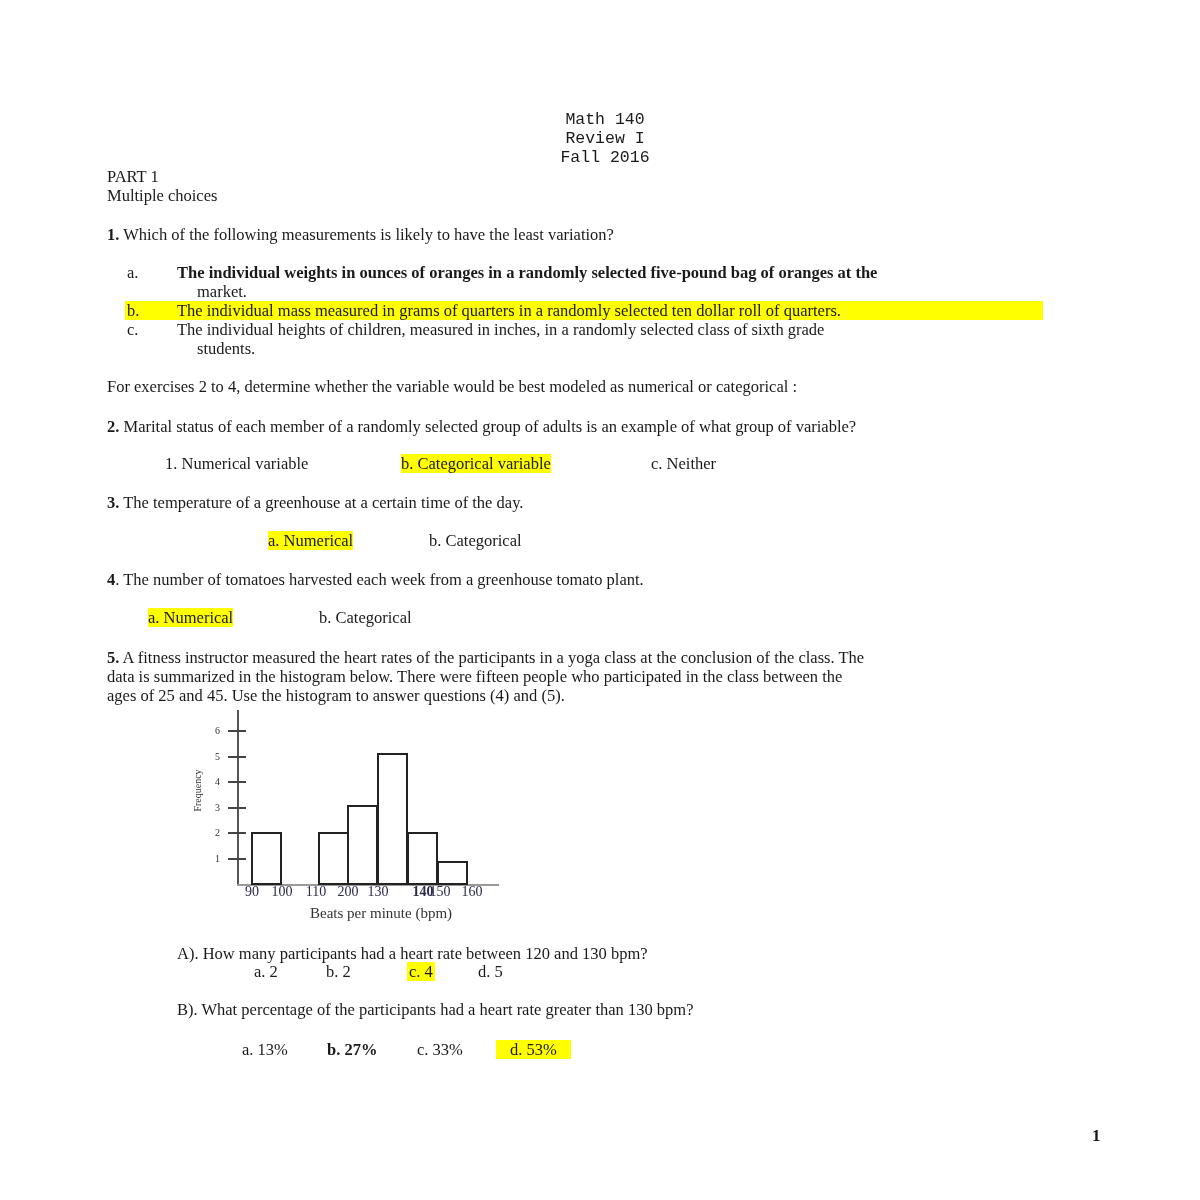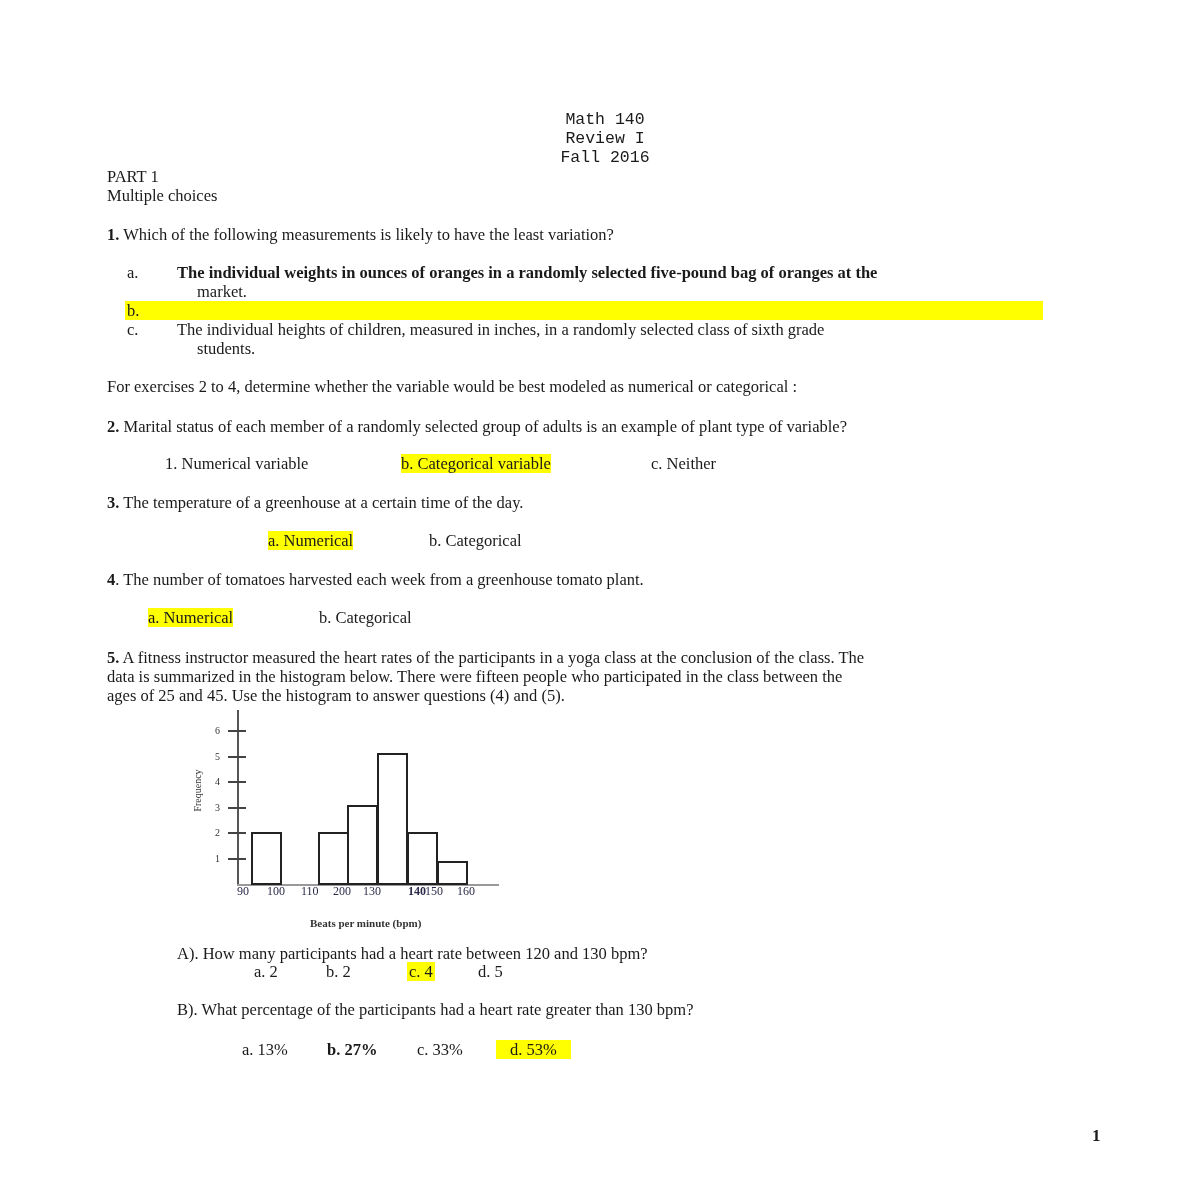--- a/index.html
+++ b/index.html
@@ -8,22 +8,22 @@
   .abs { position:absolute; white-space:nowrap; line-height:19px; }
   .hl { background:#ffff00; }
   .b { font-weight:bold; }
   .center-title { position:absolute; left:540px; width:130px; text-align:center; line-height:19px;font-family:Liberation Mono, monospace; }
   .chart { position:absolute; left:180px; top:705px; width:330px; height:220px; }
   .chart .yaxis { position:absolute; left:57px; top:5px; width:1.5px; height:175px; background:#555; }
   .chart .xaxis { position:absolute; left:57px; top:179px; width:262px; height:1.5px; background:#999; }
   .chart .tick { position:absolute; left:48px; width:18px; height:1.5px; background:#444; }
   .chart .ticklabel { position:absolute; left:28px; width:12px; text-align:right; font-size:10px; line-height:10px; color:#333; }
   .chart .bar { position:absolute; border:2px solid #222; box-sizing:border-box; background:#fff; }
-  .chart .xlabel-tick { position:absolute; top:181px; font-size:12px; line-height:11px; color:#2a2a4a; width:30px; text-align:left; margin-left:-15px; }
-  .chart .xtitle { position:absolute; left:130px; top:212px; font-size:11px; font-weight:bold; color:#333; }
+  .chart .xlabel-tick { position:absolute; top:181px; font-size:14px; line-height:11px; color:#2a2a4a; width:30px; text-align:center; margin-left:-15px; }
+  .chart .xtitle { position:absolute; left:130px; top:200px; font-size:15px; font-weight:normal; color:#333; }
   .chart .ytitle { position:absolute; left:-8px; top:80px; font-size:10px; color:#333; transform:rotate(-90deg); transform-origin:center; width:50px; text-align:center; }
 </style>
 </head>
 <body>
 
 <div class="center-title" style="top:110px;">Math 140</div>
 <div class="center-title" style="top:129px;">Review I</div>
 <div class="center-title" style="top:148px;">Fall  2016</div>
 
 <div class="abs" style="left:107px; top:167px;">PART 1</div>
@@ -33,32 +33,33 @@
   <span class="b">1.</span>
   <span>Which of the following measurements is likely to have the least variation?</span>
 </div>
 
 <div class="abs" style="left:127px; top:263px;">a.</div>
 <div class="abs" style="left:177px; top:263px;font-weight:bold;">The individual weights in ounces of oranges in a randomly selected five-pound bag of oranges at the</div>
 <div class="abs" style="left:197px; top:282px;">market.</div>
 
 <div class="abs hl" style="left:125px; top:301px; width:918px;">
   <span style="position:absolute; left:2px;">b.</span>
+  <span style="position:absolute; left:52px;">The individual mass measured in grams of quarters in a randomly selected ten dollar roll of quarters.</span>
   &nbsp;
 </div>
 
 <div class="abs" style="left:127px; top:320px;">c.</div>
 <div class="abs" style="left:177px; top:320px;">The individual heights of children, measured in inches, in a randomly selected class of sixth grade</div>
 <div class="abs" style="left:197px; top:339px;">students.</div>
 
 <div class="abs" style="left:107px; top:377px;">For exercises 2 to 4, determine whether the variable would be best modeled as numerical or categorical :</div>
 
 <div class="abs" style="left:107px; top:417px;">
   <span class="b">2.</span>
-  <span>Marital status of each member of a randomly selected group of adults is an example of plant type of variable?</span>
+  <span>Marital status of each member of a randomly selected group of adults is an example of what group of variable?</span>
 </div>
 <div class="abs" style="left:165px; top:454px;">1.   Numerical variable</div>
 <div class="abs hl" style="left:401px; top:454px;">b. Categorical variable</div>
 <div class="abs" style="left:651px; top:454px;">c. Neither</div>
 
 <div class="abs" style="left:107px; top:493px;">
   <span class="b">3.</span>
   <span>The temperature of a greenhouse at a certain time of the day.</span>
 </div>
 <div class="abs hl" style="left:268px; top:531px;">a. Numerical</div>

